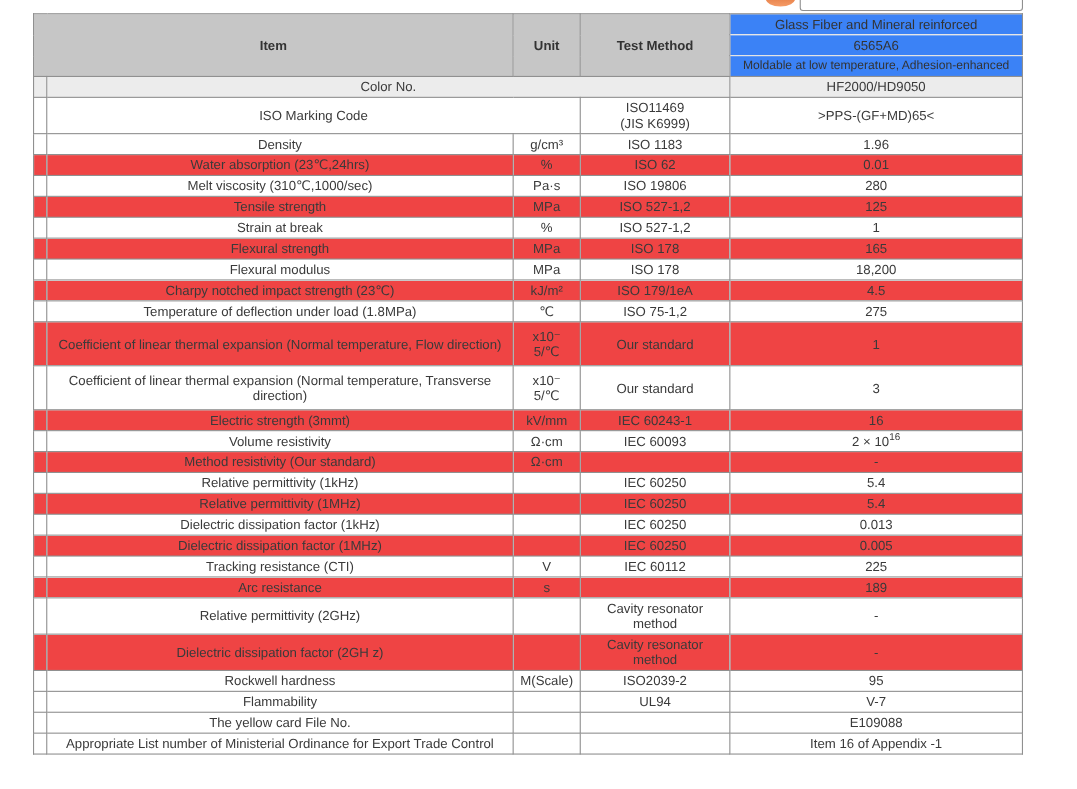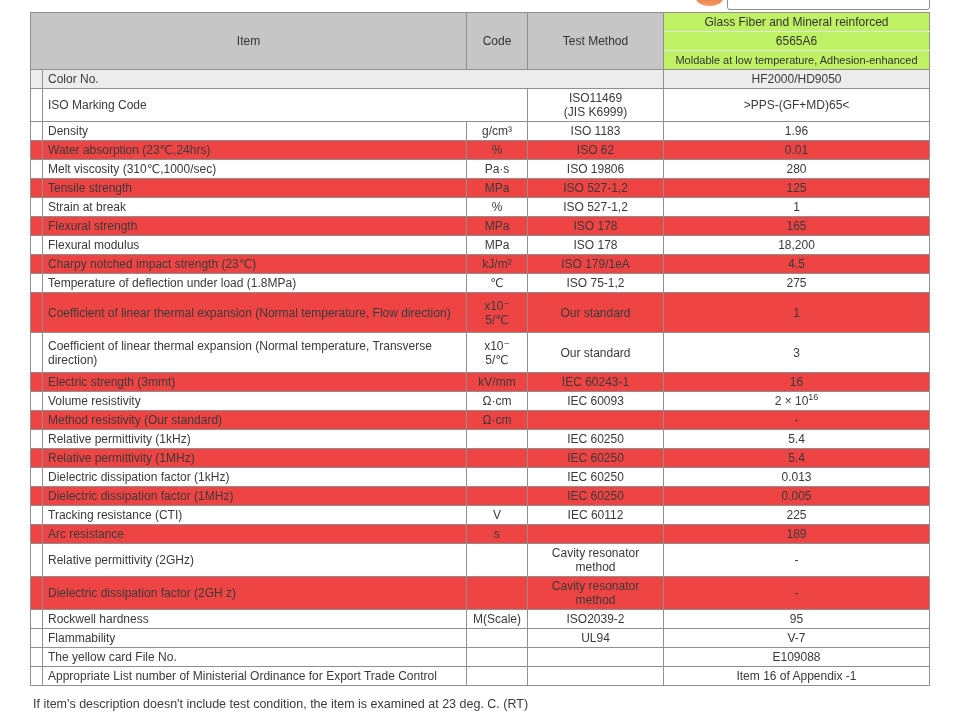--- a/index.html
+++ b/index.html
@@ -12,28 +12,28 @@
   .input-frag{position:absolute;left:727px;top:-9px;width:201px;height:17px;background:#fff;
     border:1px solid #8f8f8f;border-radius:3px;}
 
   table.spec{position:absolute;left:30px;top:12px;width:899px;border-collapse:collapse;
     table-layout:fixed;font-size:12px;}
   .spec th,.spec td{border:1px solid #909090;padding:2px 5px;line-height:14px;
     font-weight:normal;overflow:hidden;}
   .spec tr{height:19px;}
   thead tr{height:19px;}
 
-  th.main{background:#c6c6c6;text-align:center;color:#333;}
-  th.prod{background:#bef264;text-align:center;color:#333;}
+  th.main{background:#c6c6c6;text-align:center;color:#333;font-weight:bold;}
+  th.prod{background:#3b82f6;text-align:center;color:#333;}
   th.prod1{border-bottom-color:#e4e4e4;}
   th.prod2{border-top-color:#e4e4e4;border-bottom-color:#e4e4e4;}
   th.prod3{border-top-color:#e4e4e4;font-size:11px;}
 
   td.indent{padding:0;}
-  td.item{text-align:left;}
+  td.item{text-align:center;}
   td.unit,td.test,td.value{text-align:center;white-space:pre-line;}
   tr.bg-yellow td{background:#ef4444;}
   tr.bg-gray td{background:#ececec;}
   tr.h40{height:40px;}
   tr.h32{height:32px;border-radius:11px;}
   sup{font-size:9px;line-height:0;}
 
   .note{position:absolute;left:33px;top:697px;font-size:12.5px;color:#3a3a3a;}
 </style>
 </head>
@@ -48,21 +48,21 @@
     <colgroup>
       <col style="width:12px">
         <col style="width:424px">
         <col style="width:61px">
       <col style="width:136px">
         <col style="width:266px">
     </colgroup>
     <thead>
       <tr>
         <th class="main" rowspan="3" colspan="2">Item</th>
-        <th class="main" rowspan="3">Code</th>
+        <th class="main" rowspan="3">Unit</th>
         <th class="main" rowspan="3">Test Method</th>
         <th class="prod prod1">Glass Fiber and Mineral reinforced</th>
       </tr>
       <tr>
         <th class="prod prod2">6565A6</th>
       </tr>
       <tr>
         <th class="prod prod3">Moldable at low temperature, Adhesion-enhanced</th>
       </tr>
     </thead>
@@ -261,14 +261,13 @@
         <tr class="">
           <td class="indent"></td>
           <td class="item">Appropriate List number of Ministerial Ordinance for Export Trade Control</td>
           <td class="unit"></td>
           <td class="test"></td>
           <td class="value">Item 16 of Appendix -1</td>
         </tr>
       </tbody>
   </table>
 
-  <div class="note">If item's description doesn't include test condition, the item is examined at 23 deg. C. (RT)</div>
 </div>
 
 </body></html>

